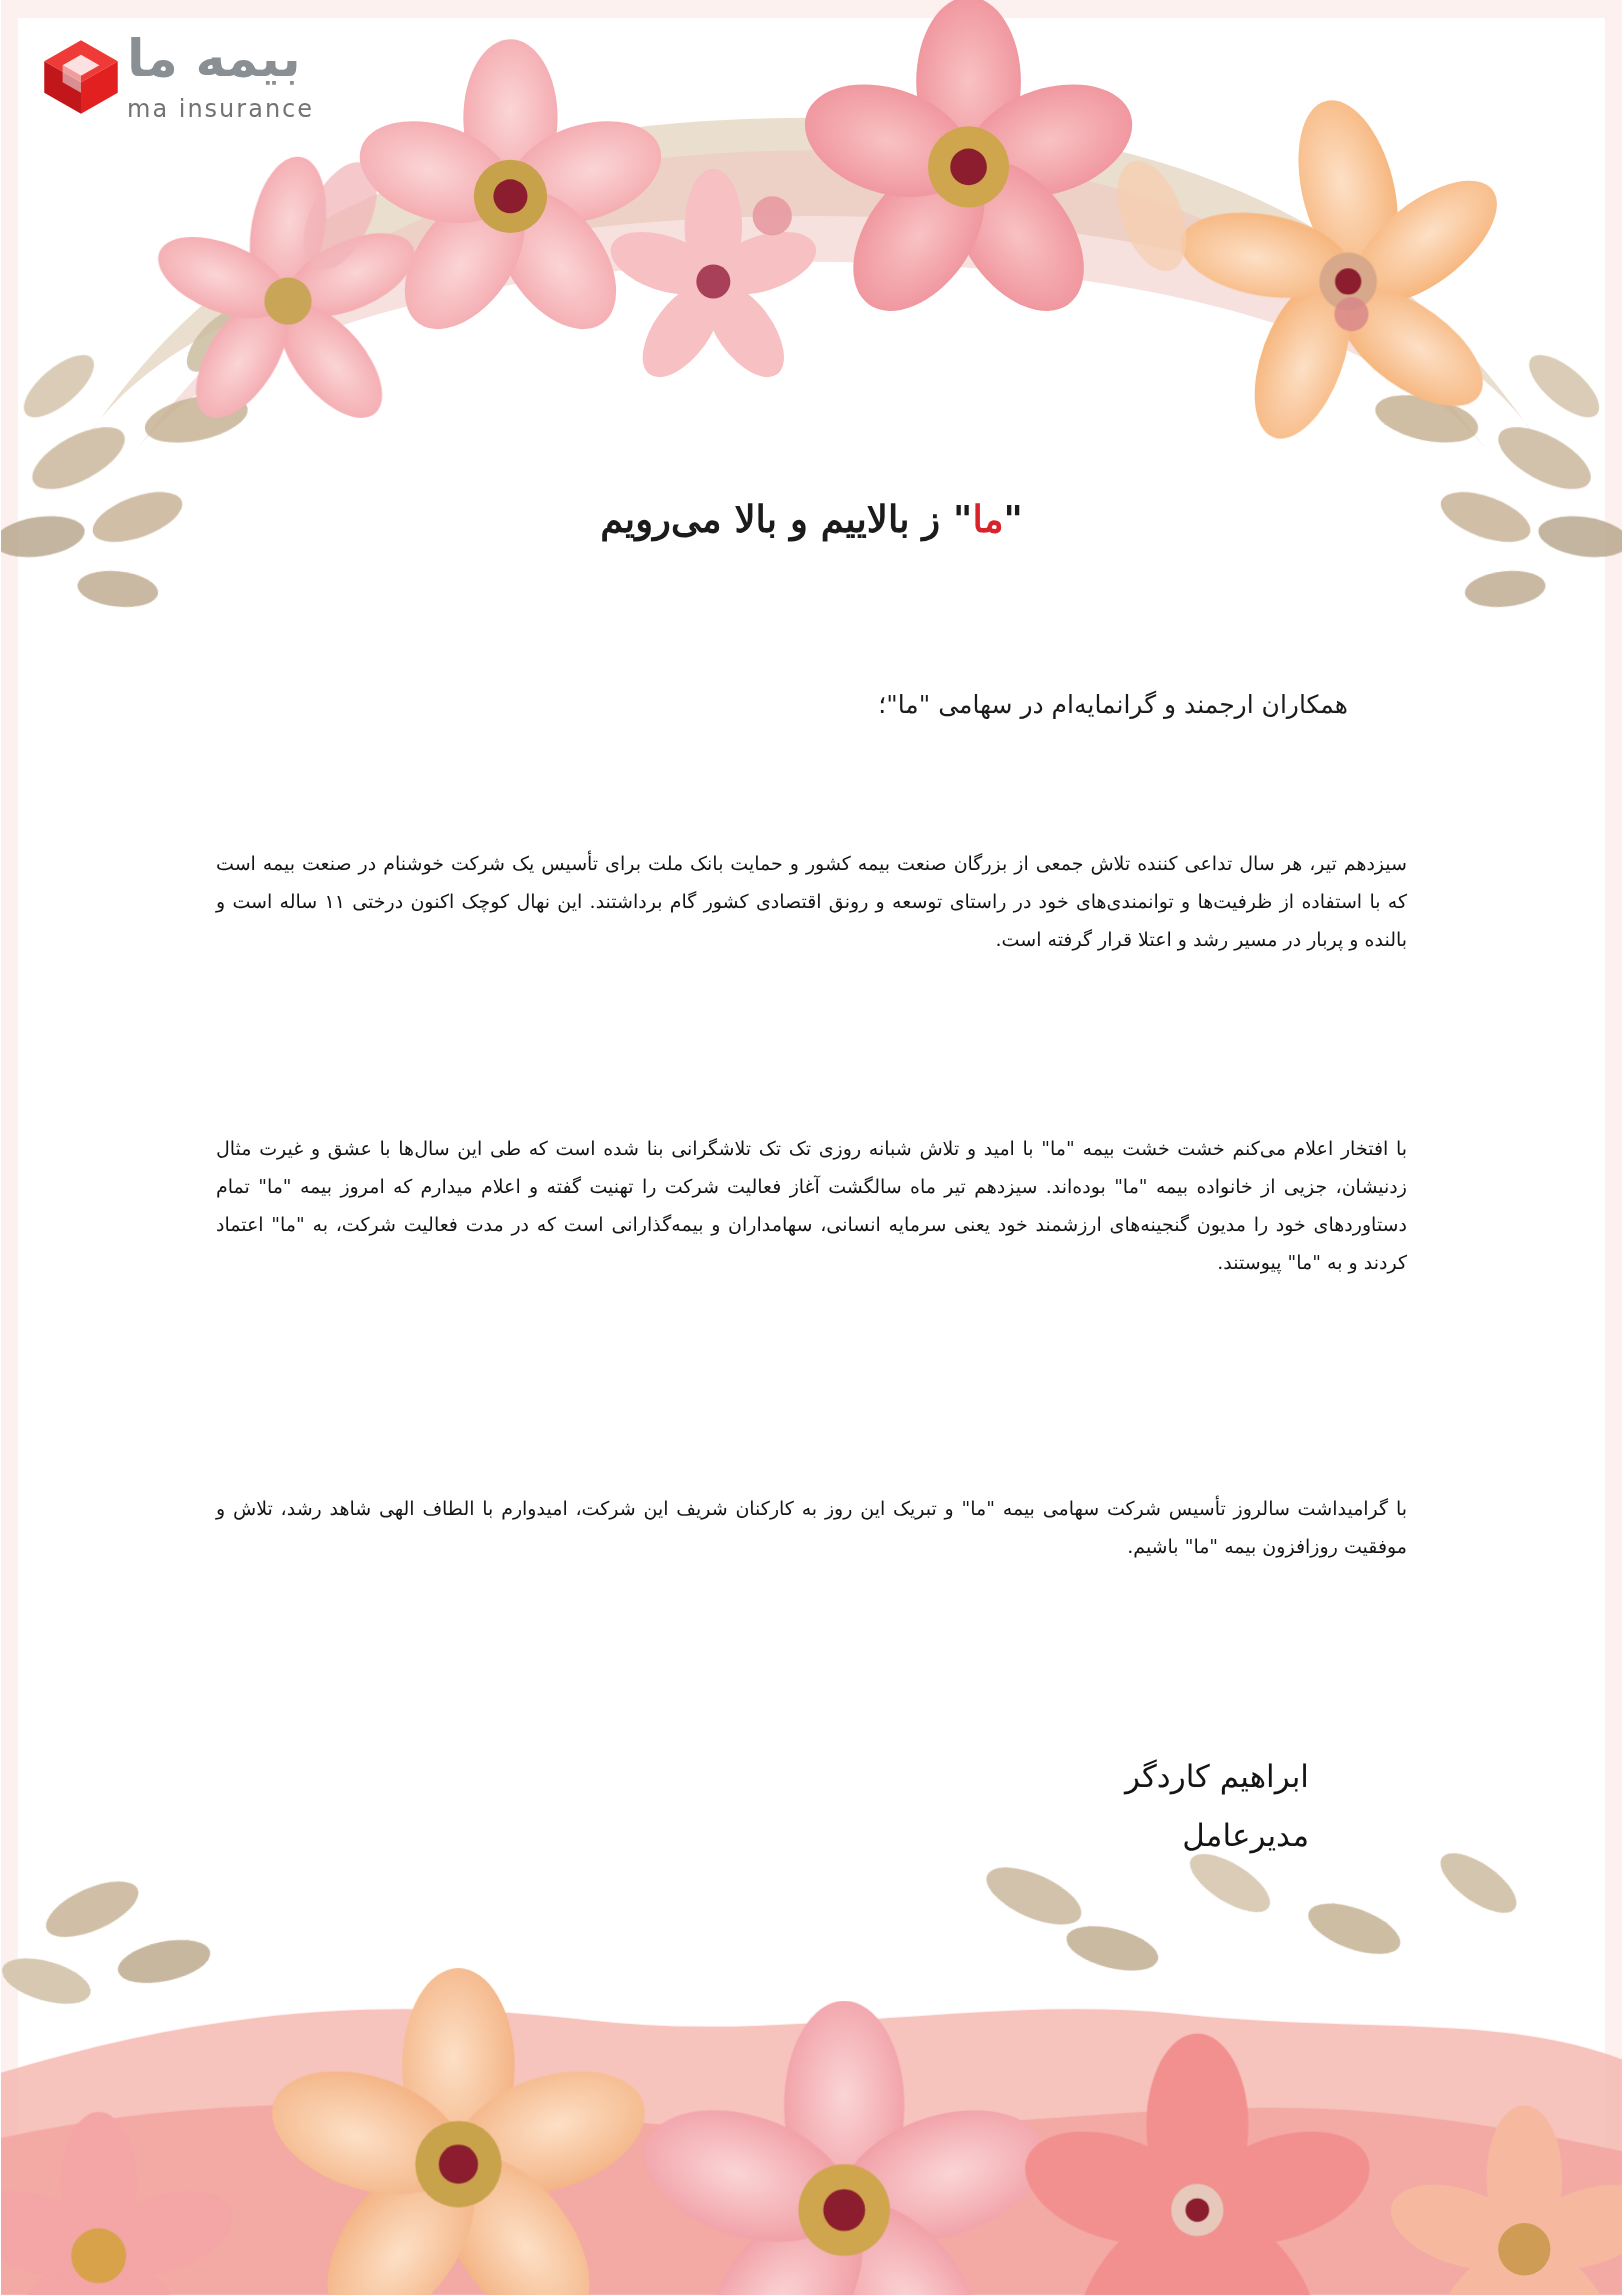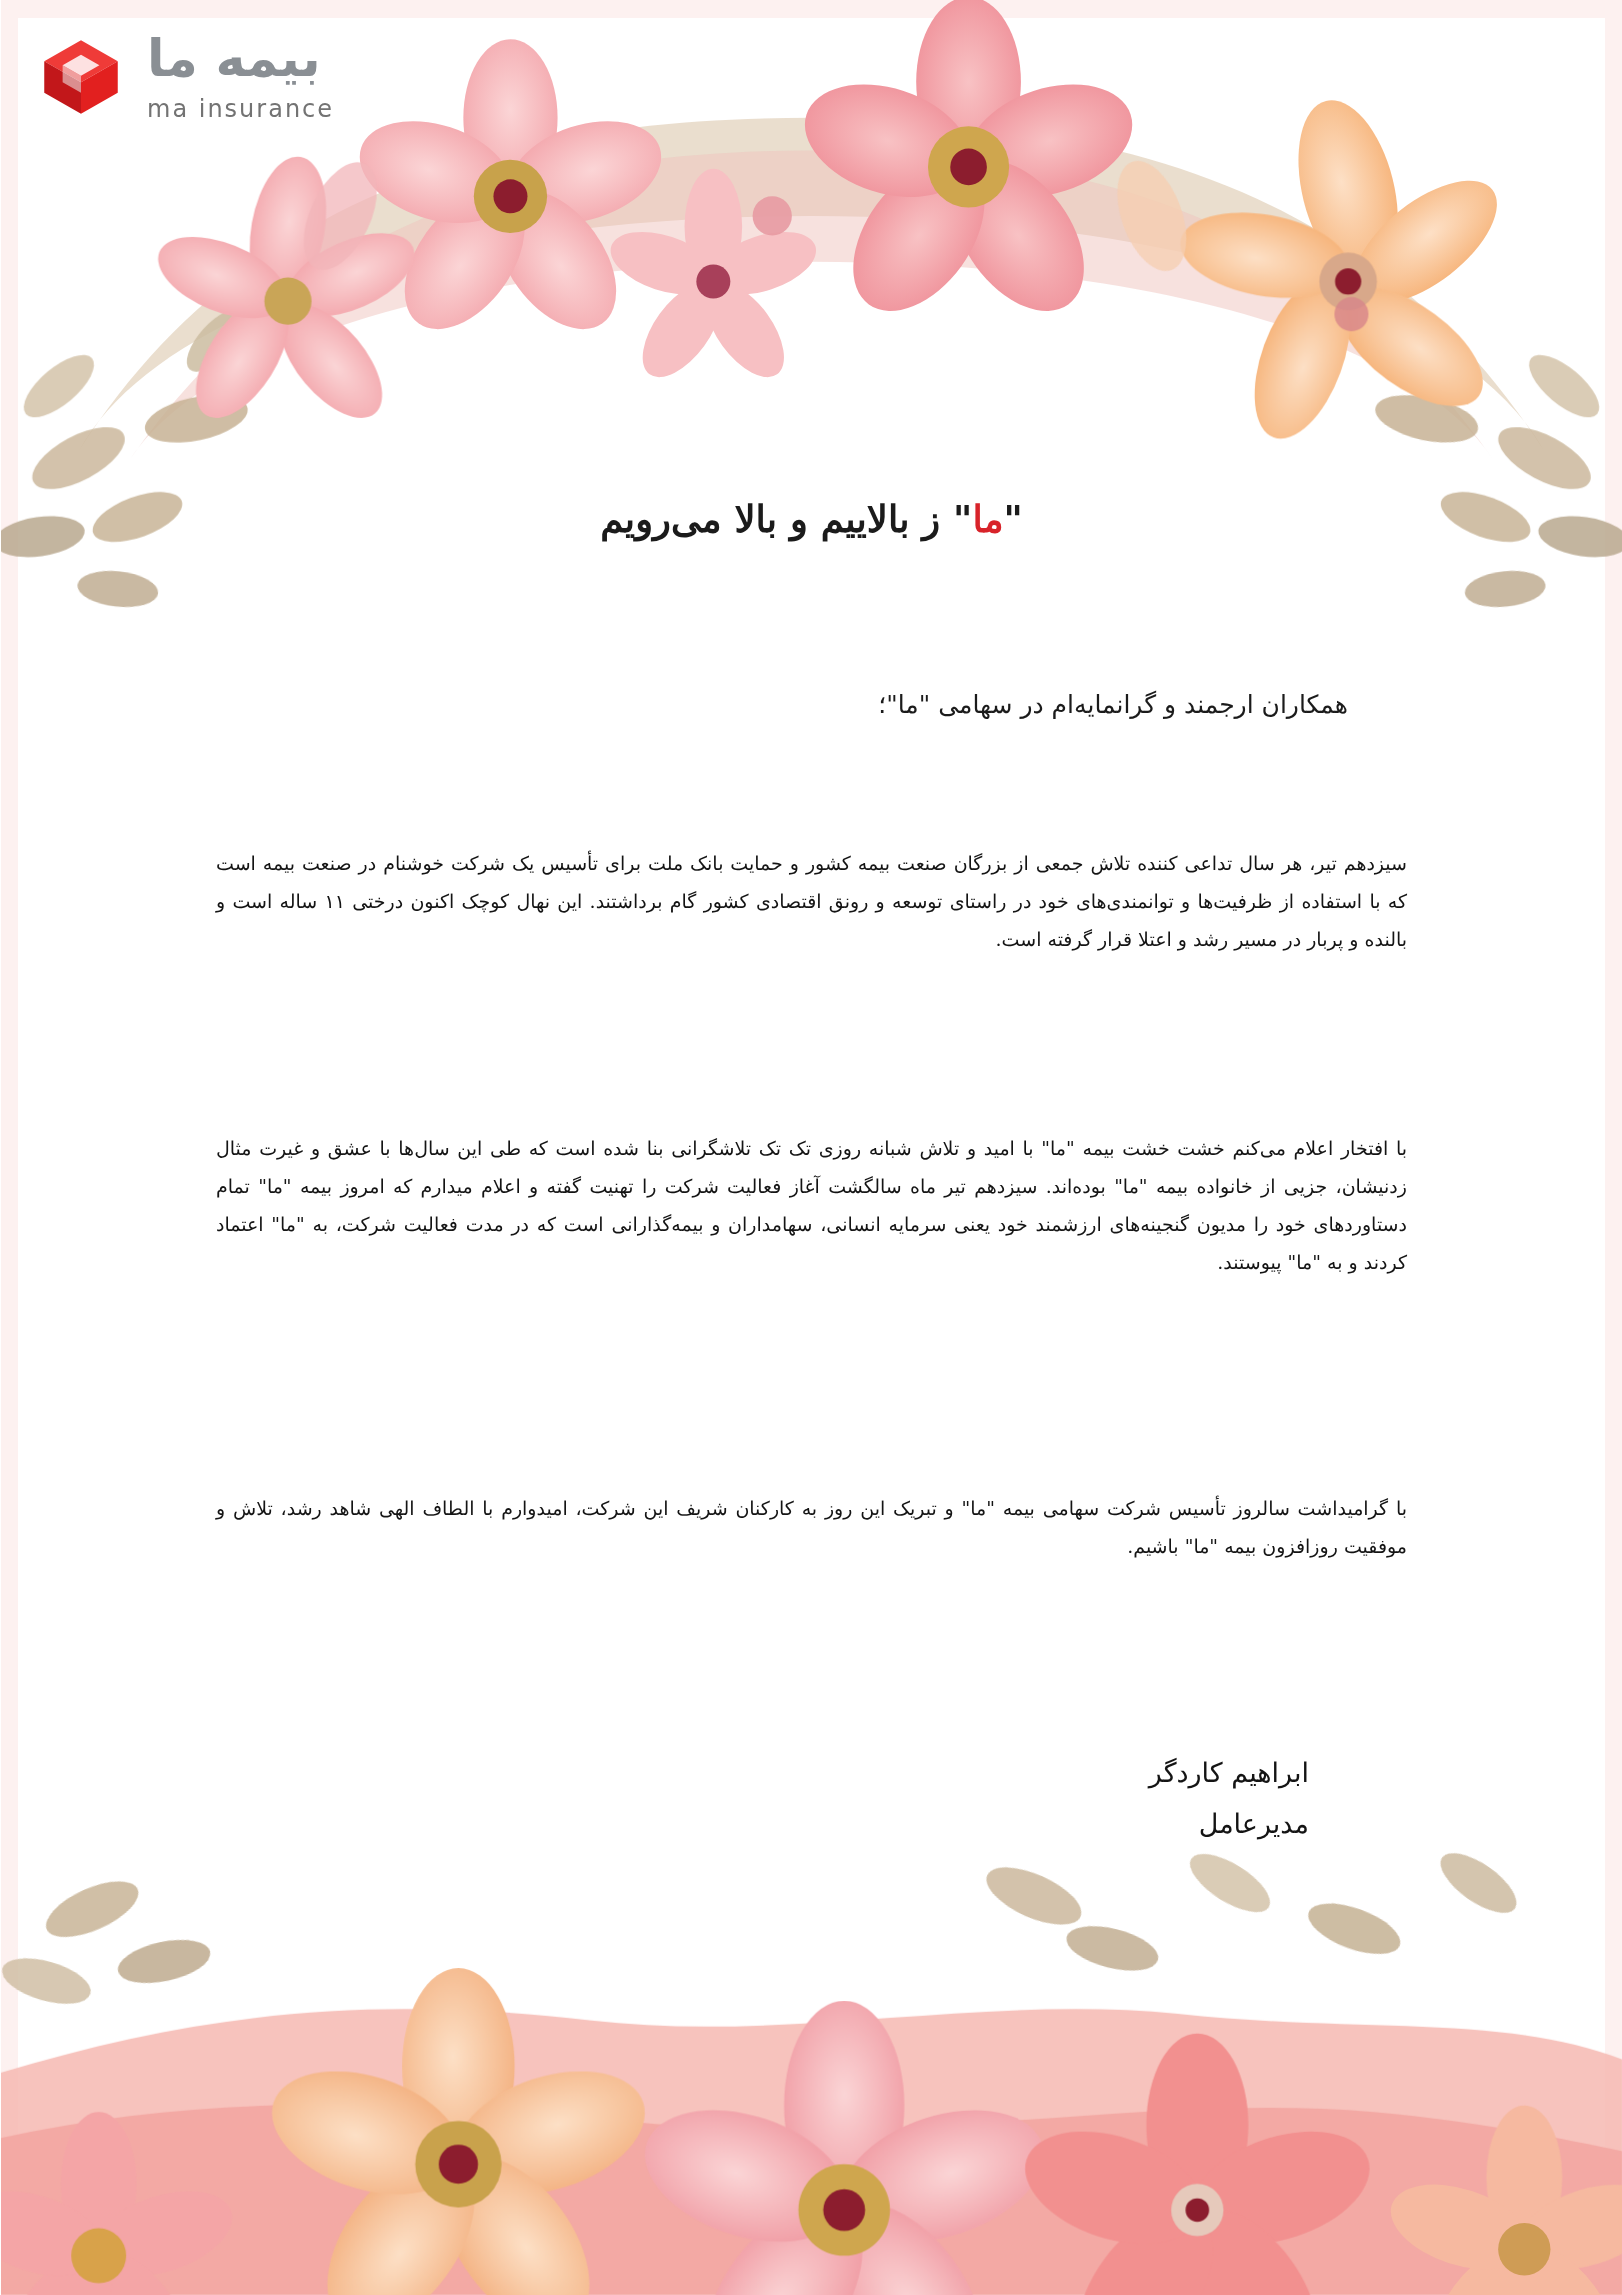--- a/index.html
+++ b/index.html
@@ -49,21 +49,21 @@
   }
 
   
   .logo-wrap {
     position: absolute;
     left: 39px;
     top: 33px;
     display: flex;
     flex-direction: row-reverse;
     align-items: center;
-    gap: 24px;
+    gap: 4px;
     direction: ltr;
   }
   .logo-mark {
     width: 84px;
     height: 84px;
     position: relative;
   }
   .logo-text {
     display: flex;
     flex-direction: column;
@@ -131,21 +131,21 @@
   .p1 { top: 844px; }
   .p2 { top: 1129px; }
   .p3 { top: 1489px; }
 
   .accent { color: #d8232a; font-weight: bold; }
 
   .signature {
     position: absolute;
     top: 1747px;
     right: 314px;
-    font-size: 27px;
+    font-size: 31px;
     line-height: 1.9;
     color: #141414;
     text-align: right;
     font-family: "DejaVu Serif", serif;
   }
 </style>
 </head>
 <body>
 
 <div class="page">

